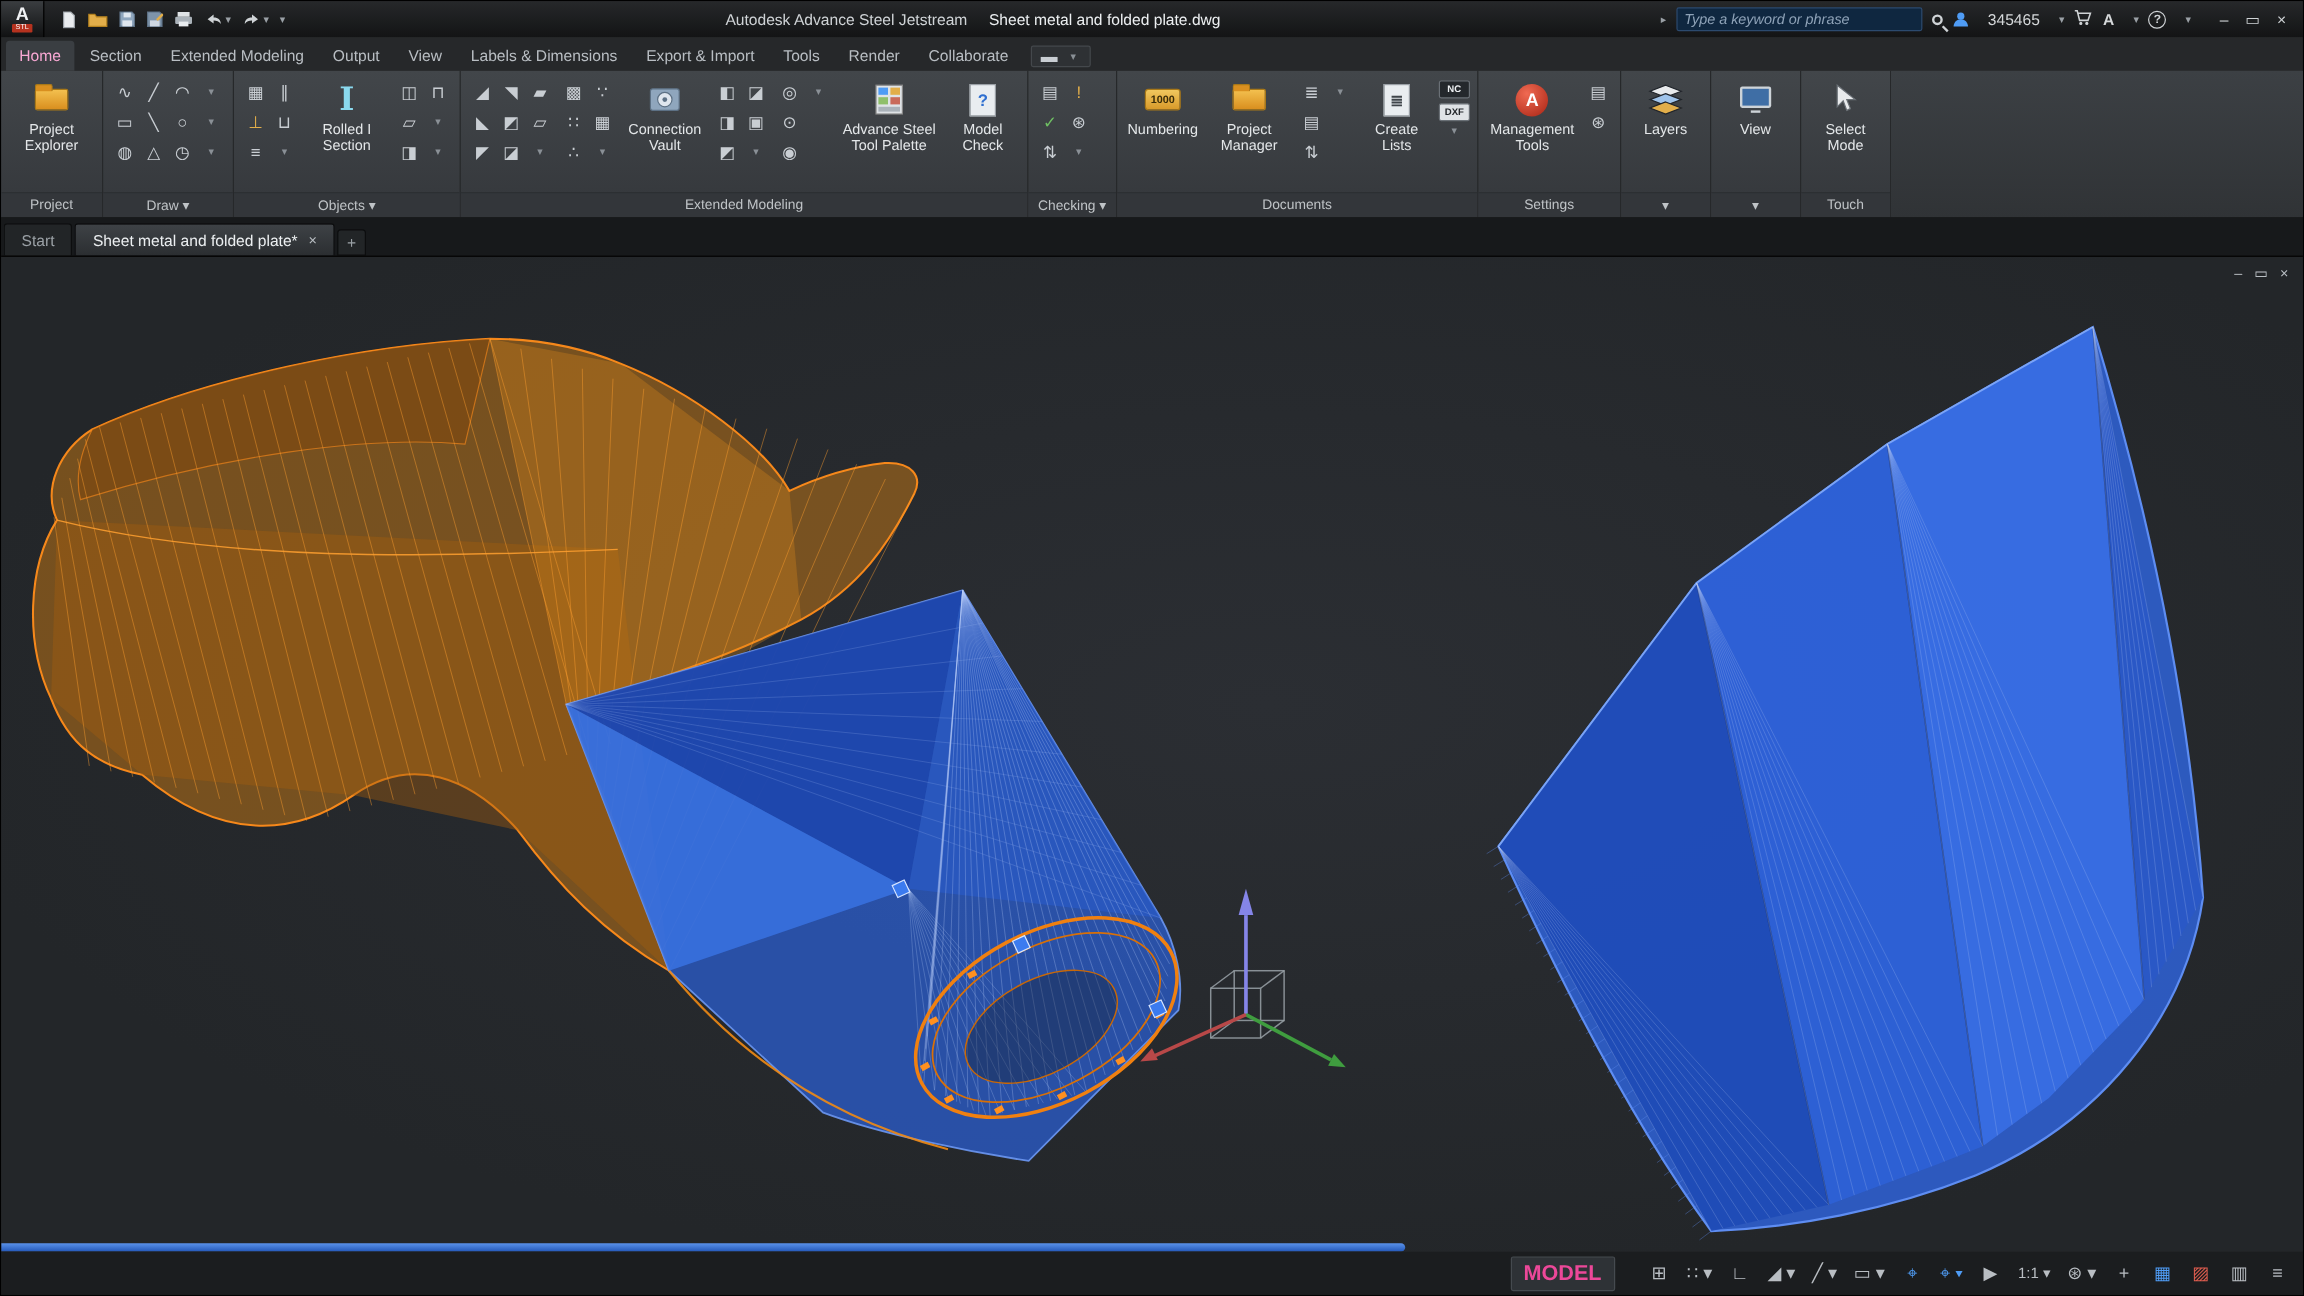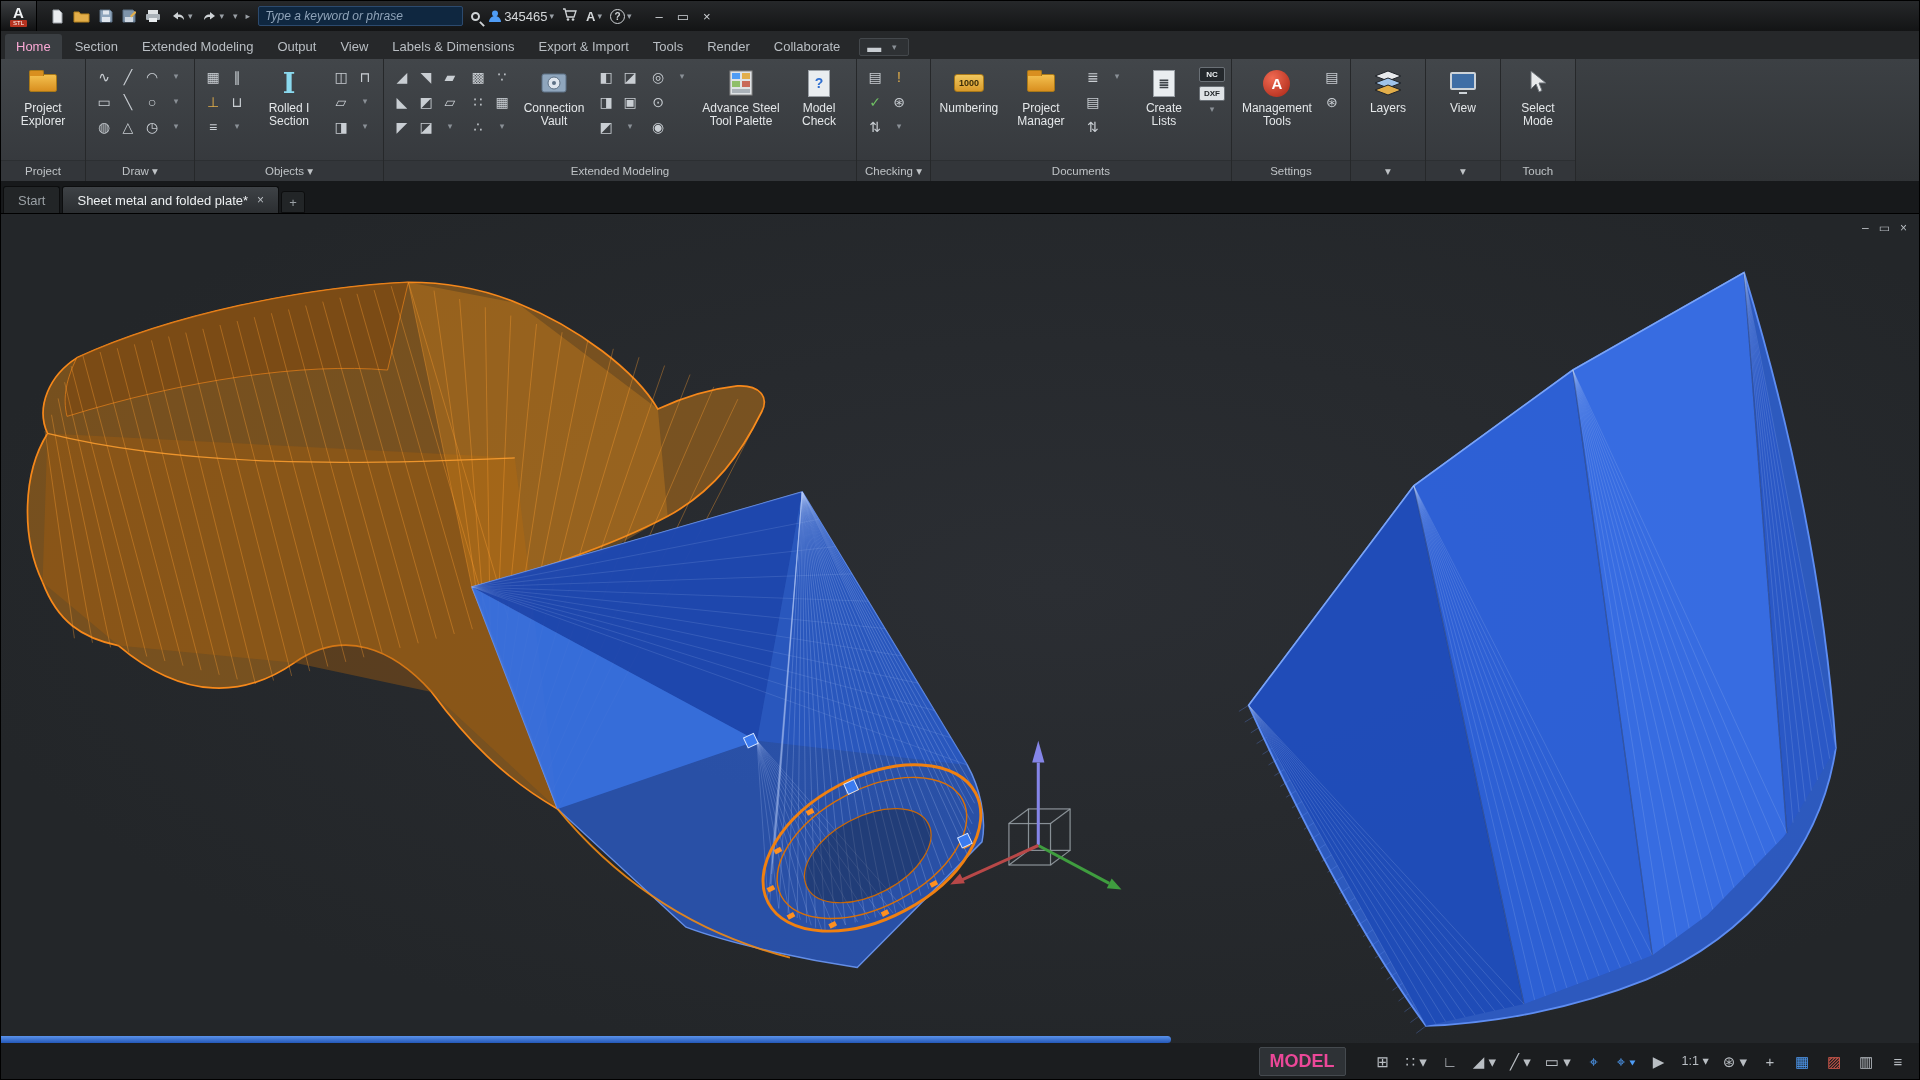--- a/index.html
+++ b/index.html
@@ -16,21 +16,21 @@
 .qat .qi{display:flex;align-items:center;gap:2px}
 .caret{font-size:9px;color:#9aa0a6}
 .title-text{flex:1;display:flex;justify-content:center;gap:18px;white-space:nowrap}
 .title-text .t1{color:#cfd3d6}
 .title-text .t2{color:#eceff1}
 .searchwrap{display:flex;align-items:center;gap:8px}
 .search{width:205px;height:20px;background:#0f2740;border:1px solid #2c4a6e;border-radius:2px;color:#f9a8d4;font-style:italic;font-size:12px;padding:0 6px;outline:none}
 .search::placeholder{color:#8fa3b8}
 .mag{width:9px;height:9px;border:2px solid #cfd3d6;border-radius:50%;position:relative;display:inline-block}
 .mag::after{content:"";position:absolute;width:2px;height:6px;background:#cfd3d6;left:8px;top:7px;transform:rotate(-45deg)}
-.tb-item{display:flex;align-items:center;gap:2px;color:#d4d7d9}
+.tb-item{display:flex;align-items:center;gap:16px;color:#d4d7d9}
 .help{width:15px;height:15px;border-radius:50%;border:1px solid #cfd3d6;color:#cfd3d6;font-size:10px;font-weight:bold;display:flex;align-items:center;justify-content:center}
 .winctl{display:flex;gap:14px;margin-left:8px;padding:0 8px;color:#cfd3d6;font-size:13px}
 .winctl span{cursor:default}
 
 
 .menubar{height:28px;background:#26282a;display:flex;align-items:flex-end;gap:2px;padding:0 4px;flex:0 0 auto}
 .menu-item{padding:5px 11px;color:#b9bec3;border-radius:3px 3px 0 0;cursor:default;white-space:nowrap}
 .menu-item.active{background:#3a3e42;color:#f9a8d4}
 .menu-extra{margin-left:6px;display:flex;align-items:center;gap:2px;background:#2e3134;border:1px solid #44484c;border-radius:2px;padding:1px 5px;margin-bottom:3px}
 
@@ -132,20 +132,24 @@
           </svg>
           <span class="caret">▾</span>
         </span>
       <span class="qi">
           <svg width="16" height="12" style="transform:scale(-1,1)">
             <path d="M3 6 L8 2 L8 4.5 C12 4.5 14 6.5 14 10 C12.5 7.5 10.5 7 8 7 L8 9.5 Z" fill="#cfd3d6"></path>
           </svg>
           <span class="caret">▾</span>
         </span>
       <span class="caret">▾</span>
+    </div>
+    <div class="title-text">
+      <span class="t1">Autodesk Advance Steel Jetstream</span>
+      <span class="t2">Sheet metal and folded plate.dwg</span>
     </div>
     <div class="searchwrap">
       <span class="caret">▸</span>
       <input class="search" placeholder="Type a keyword or phrase" style="">
       <span class="mag"></span>
       <span class="tb-item">
         <svg width="14" height="14">
             <circle cx="7" cy="4.5" r="3" fill="#4f9cf5"></circle>
             <path d="M1 13c0-3.3 2.7-6 6-6s6 2.7 6 6z" fill="#4f9cf5"></path>
           </svg>

